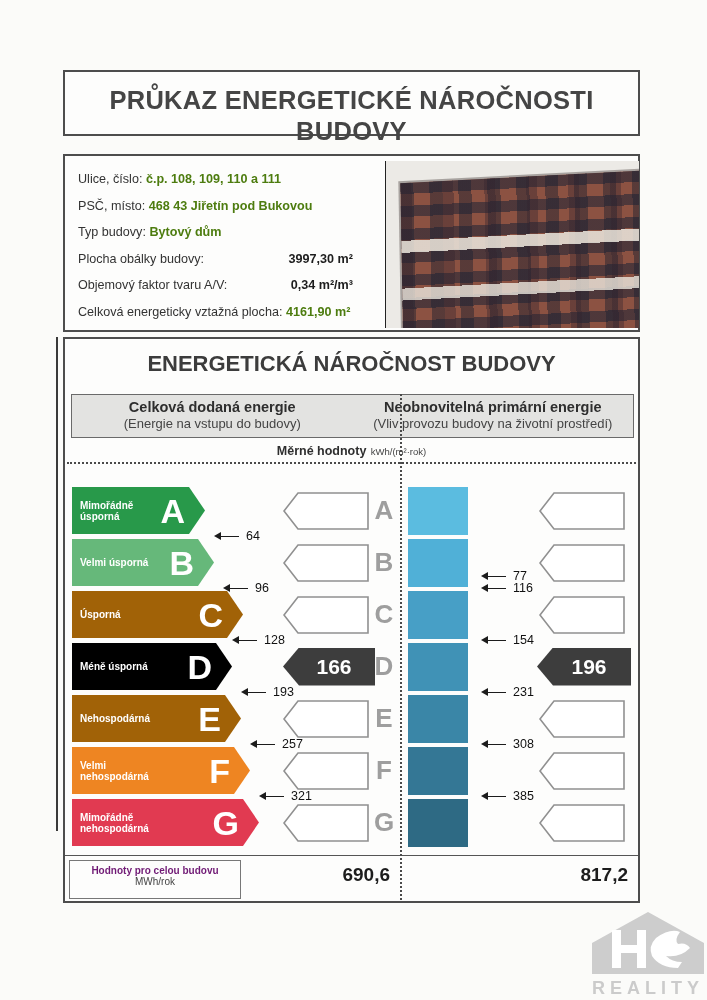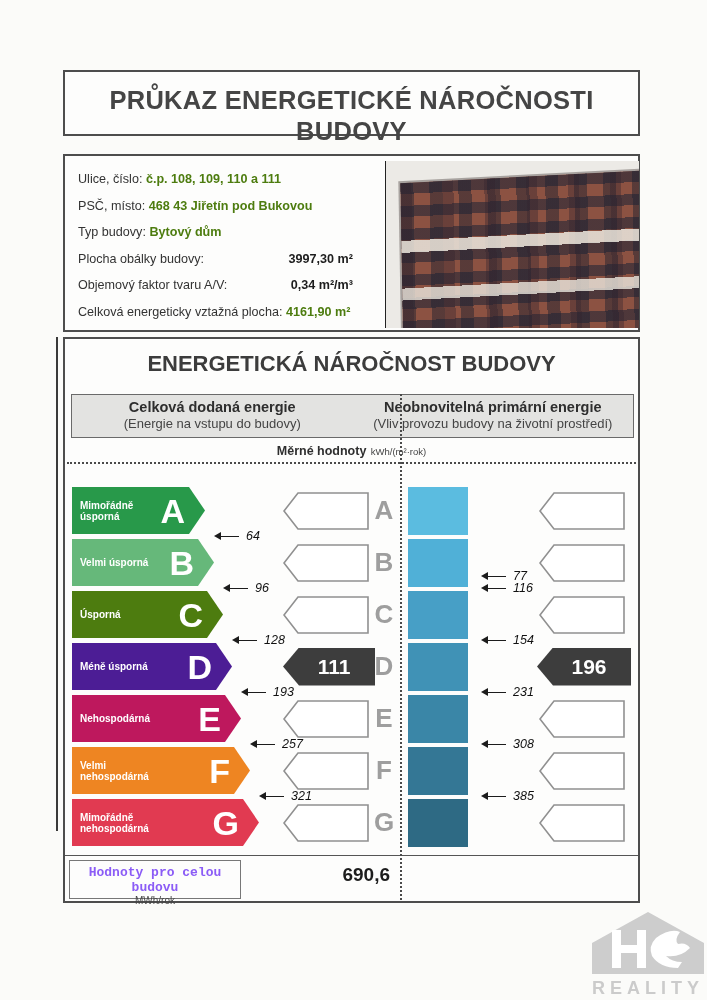--- a/index.html
+++ b/index.html
@@ -35,32 +35,32 @@
   .units{position:absolute;left:0;top:102px;width:100%;text-align:center;}
   .units .u1{font-size:12.5px;font-weight:bold;color:#2e2e2e;}
   .units .u2{font-size:9.5px;color:#444;}
   .dot-h{position:absolute;left:2px;top:123px;width:569px;border-top:2px dotted #4a4a4a;}
   .vdiv{position:absolute;left:335px;top:55px;height:506px;border-left:2px dotted #4a4a4a;z-index:5;}
   .chart{position:absolute;left:0;top:148px;width:573px;height:360px;}
   .lrow,.rrow{position:absolute;left:0;width:616px;height:47px;}
   .colored-arrow{position:absolute;left:7px;top:0;height:47px;clip-path:polygon(0 0,calc(100% - 16px) 0,100% 50%,calc(100% - 16px) 100%,0 100%);}
   .clabel{position:absolute;left:8px;top:50%;transform:translateY(-50%);width:86px;font-size:10px;font-weight:bold;color:#fff;line-height:11.5px;}
   .cletter{position:absolute;right:20px;top:50%;transform:translateY(-50%);font-size:34px;font-weight:bold;color:#fff;}
-  .marker{position:absolute;top:42px;height:14px;display:flex;align-items:center;z-index:6;font-style:italic;}
+  .marker{position:absolute;top:42px;height:14px;display:flex;align-items:center;z-index:6;}
   .mhead{width:0;height:0;border:4px solid transparent;border-right:7px solid #1c1c1c;margin-right:-2px;}
   .mline{width:20px;border-top:1.6px solid #1c1c1c;}
   .mnum{margin-left:7px;font-size:12.5px;color:#111;}
   .warrow{position:absolute;top:5px;}
   .grey-letter{position:absolute;left:305px;top:8px;width:28px;text-align:center;font-size:26px;font-weight:bold;color:#9e9e9e;}
   .value-arrow{position:absolute;top:4.5px;height:38px;background:#3d3d3d;clip-path:polygon(16px 0,100% 0,100% 100%,16px 100%,0 50%);color:#fff;font-size:21px;font-weight:bold;text-align:center;line-height:38px;padding-left:10px;box-sizing:border-box;}
   .bseg{position:absolute;left:343px;width:60px;height:48px;}
   
   .totals{position:absolute;left:0;top:516px;width:573px;height:46px;border-top:1.5px solid #555;}
   .tlabel{position:absolute;left:4px;top:4px;width:170px;height:37px;border:1px solid #777;text-align:center;}
-  .tlabel .l1{font-size:13px;font-weight:bold;color:#8b5cf6;margin-top:4px;font-family:Liberation Mono, monospace;}
+  .tlabel .l1{font-size:10px;font-weight:bold;color:#701a75;margin-top:4px;}
   .tlabel .l2{font-size:10px;color:#444;}
   .tval{position:absolute;top:8px;font-size:19px;font-weight:bold;color:#1d1d1d;text-align:right;}
   .tval1{left:180px;width:145px;}
   .tval2{left:345px;width:218px;}
   
   .scanline{position:absolute;left:56px;top:337px;width:2px;height:494px;background:#3a3a3a;}
   
   .wm{position:absolute;left:590px;top:910px;width:117px;height:90px;}
 </style>
 </head>
@@ -176,21 +176,21 @@
       <span class="mhead"></span>
       <span class="mline"></span>
       <span class="mnum">116</span>
     </div>
     <svg class="warrow wa-right" style="left:474px;" width="86" height="38" viewBox="0 0 86 38">
       <polygon points="15,1 85,1 85,37 15,37 1,19" fill="#ffffff" stroke="#909090" stroke-width="1.6"></polygon>
     </svg>
 
   </div>
         <div class="lrow" style="top: 104px;">
-    <div class="colored-arrow" style="width: 151px; background: #4d7c0f;">
+    <div class="colored-arrow" style="width: 151px; background: #a16207; padding-left: 20px;">
       <span class="clabel">Úsporná</span>
       <span class="cletter">C</span>
     </div>
     <div class="marker mk-left" style="left: 163px;">
       <span class="mhead"></span>
       <span class="mline"></span>
       <span class="mnum">128</span>
     </div>
     <svg class="warrow wa-left" width="86" height="38" viewBox="0 0 86 38" style="left: 218px;">
       <polygon points="15,1 85,1 85,37 15,37 1,19" fill="#ffffff" stroke="#909090" stroke-width="1.6"></polygon>
@@ -203,44 +203,44 @@
       <span class="mhead"></span>
       <span class="mline"></span>
       <span class="mnum">154</span>
     </div>
     <svg class="warrow wa-right" style="left:474px;" width="86" height="38" viewBox="0 0 86 38">
       <polygon points="15,1 85,1 85,37 15,37 1,19" fill="#ffffff" stroke="#909090" stroke-width="1.6"></polygon>
     </svg>
 
   </div>
         <div class="lrow" style="top: 156px;">
-    <div class="colored-arrow" style="width: 160px; background: #4c1d95;">
+    <div class="colored-arrow" style="width: 160px; background: #000000;">
       <span class="clabel">Méně úsporná</span>
       <span class="cletter">D</span>
     </div>
     <div class="marker mk-left" style="left: 172px;">
       <span class="mhead"></span>
       <span class="mline"></span>
       <span class="mnum">193</span>
     </div>
 
-    <div class="value-arrow va-left" style="left: 218px; width: 92px; background: rgb(61, 61, 61);">111</div>
+    <div class="value-arrow va-left" style="left: 218px; width: 92px; background: rgb(61, 61, 61);">166</div>
     <span class="grey-letter">D</span>
 
     <div class="bseg" style="background: rgb(64, 146, 182); top: 0px;"></div>
     <div class="marker mk-right" style="left:412px;">
       <span class="mhead"></span>
       <span class="mline"></span>
       <span class="mnum">231</span>
     </div>
 
     <div class="value-arrow va-right" style="left: 472px; width: 94px; background: rgb(61, 61, 61);">196</div>
   </div>
         <div class="lrow" style="top: 208px;">
-    <div class="colored-arrow" style="width: 169px; background: #be185d;">
+    <div class="colored-arrow" style="width: 169px; background: #a16207;">
       <span class="clabel">Nehospodárná</span>
       <span class="cletter">E</span>
     </div>
     <div class="marker mk-left" style="left: 181px;">
       <span class="mhead"></span>
       <span class="mline"></span>
       <span class="mnum">257</span>
     </div>
     <svg class="warrow wa-left" width="86" height="38" viewBox="0 0 86 38" style="left: 218px;">
       <polygon points="15,1 85,1 85,37 15,37 1,19" fill="#ffffff" stroke="#909090" stroke-width="1.6"></polygon>
@@ -306,20 +306,21 @@
 
   </div>
       </div>
 
     <div class="totals">
       <div class="tlabel">
         <div class="l1">Hodnoty pro celou budovu</div>
         <div class="l2">MWh/rok</div>
       </div>
       <div class="tval tval1">690,6</div>
+      <div class="tval tval2">817,2</div>
     </div>
   </div>
 
   <div class="scanline"></div>
 
   <div class="wm">
     <svg width="117" height="90" viewBox="0 0 117 90">
       <polygon points="58,2 114,33 114,64 2,64 2,33" fill="#cdcdcd"></polygon>
       <rect x="22" y="20" width="9" height="38" fill="#ffffff"></rect>
       <rect x="47" y="20" width="9" height="38" fill="#ffffff"></rect>

